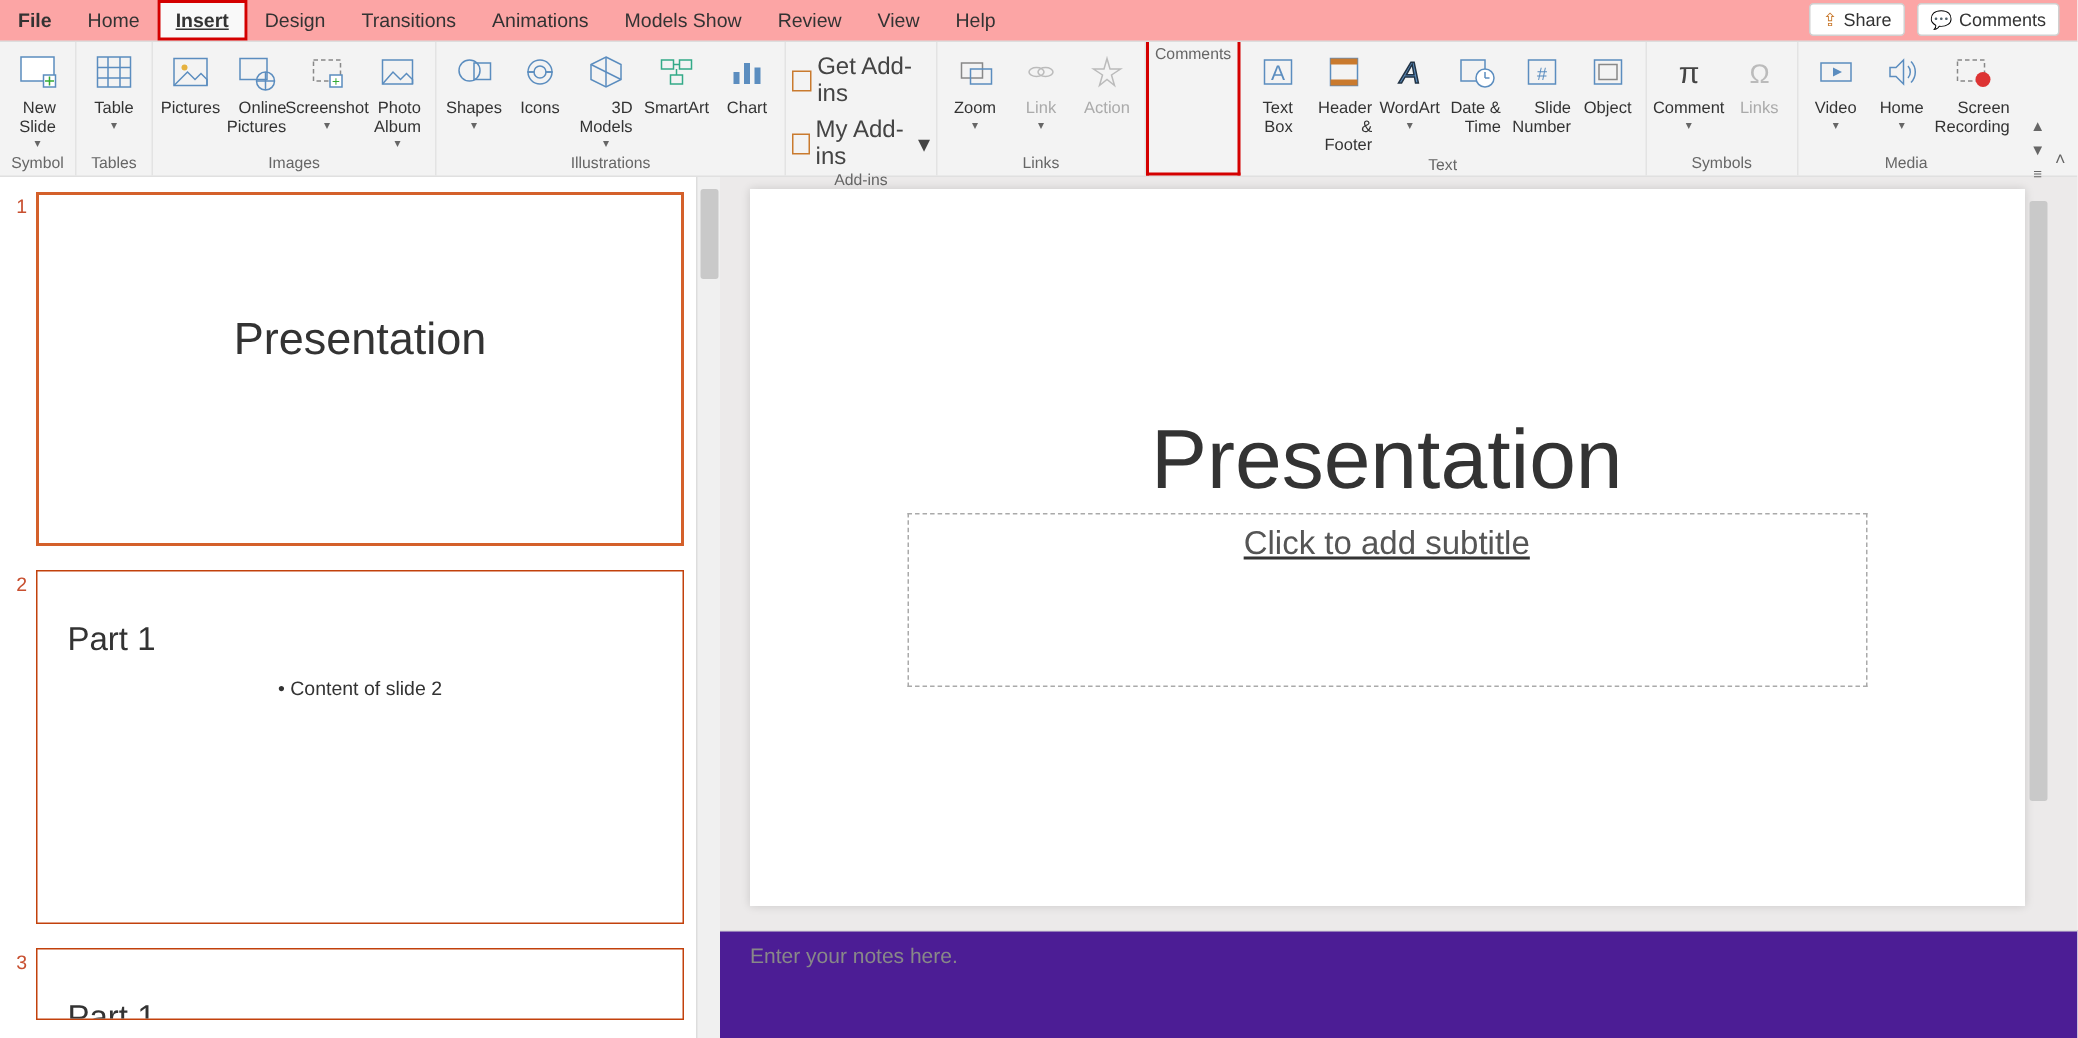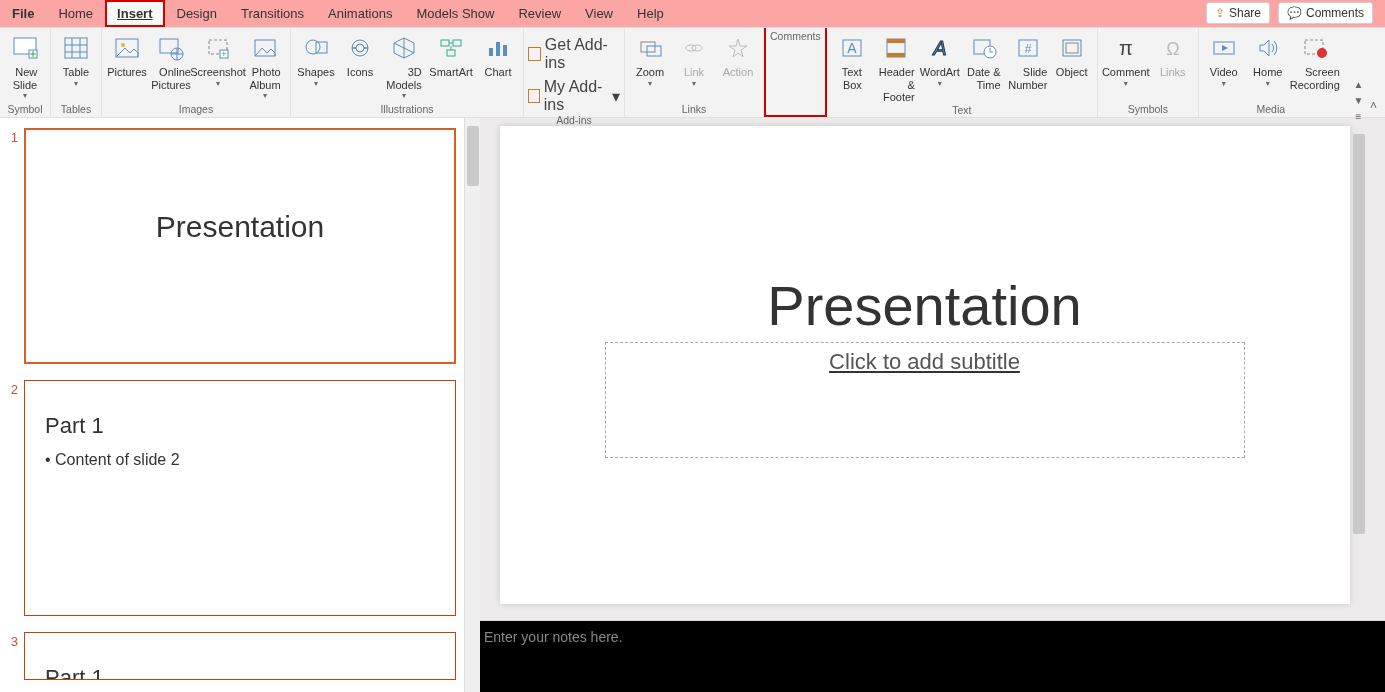--- a/index.html
+++ b/index.html
@@ -206,22 +206,23 @@
   margin-top: 60px;
 }
 .thumb-slide .ptitle {
   font-size: 22px;
   font-weight: 400;
   color: #333;
   margin-top: 12px;
   margin-bottom: 12px;
 }
 .thumb-slide .bullet {
-  font-size: 16px;
+  font-size: 13px;
   color: #333;
+  text-align: center;
 }
 .canvas-area {
   flex: 1;
   display: flex;
   flex-direction: column;
   background: #eceaea;
 }
 .canvas-wrap {
   flex: 1;
   display: flex;
@@ -283,23 +284,23 @@
   display: flex;
   align-items: center;
   justify-content: center;
   color: #666;
 }
 .vscroll .ctrl.up { bottom: 34px; }
 .vscroll .ctrl.dn { bottom: 18px; }
 .vscroll .ctrl.fit { bottom: 2px; }
 .notes-pane {
   height: 72px;
-  background: #000000;
+  background: #4c1d95;
   border-top: 1px solid #ddd;
-  padding: 8px 4px;
+  padding: 8px 20px;
   color: #888;
   font-size: 14px;
 }
 
 
 svg { display: block; }
 </style>
 </head>
 <body>
 

